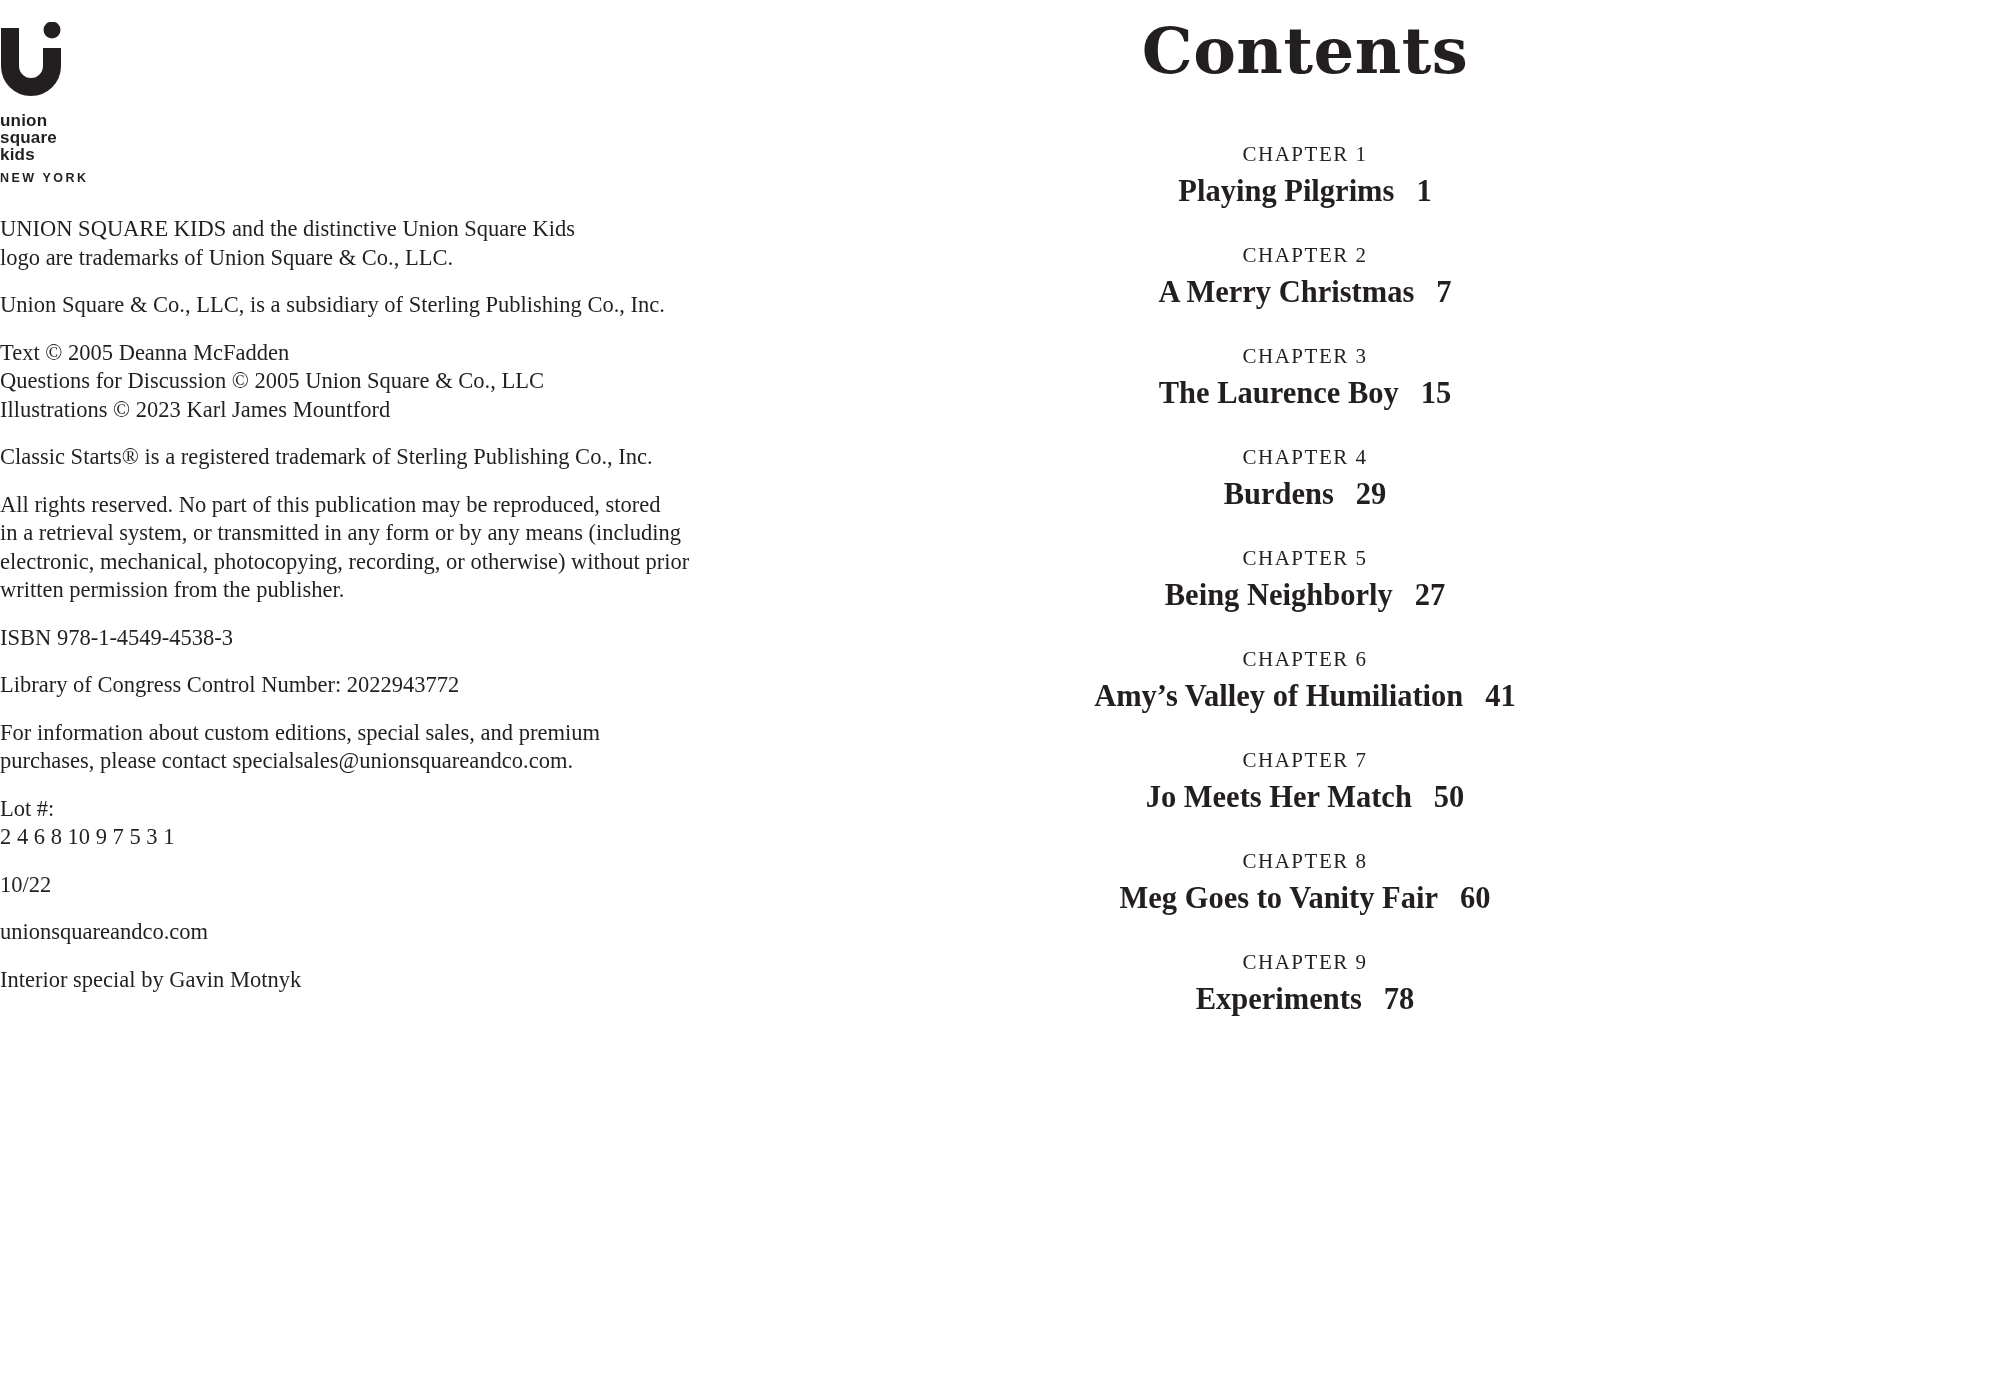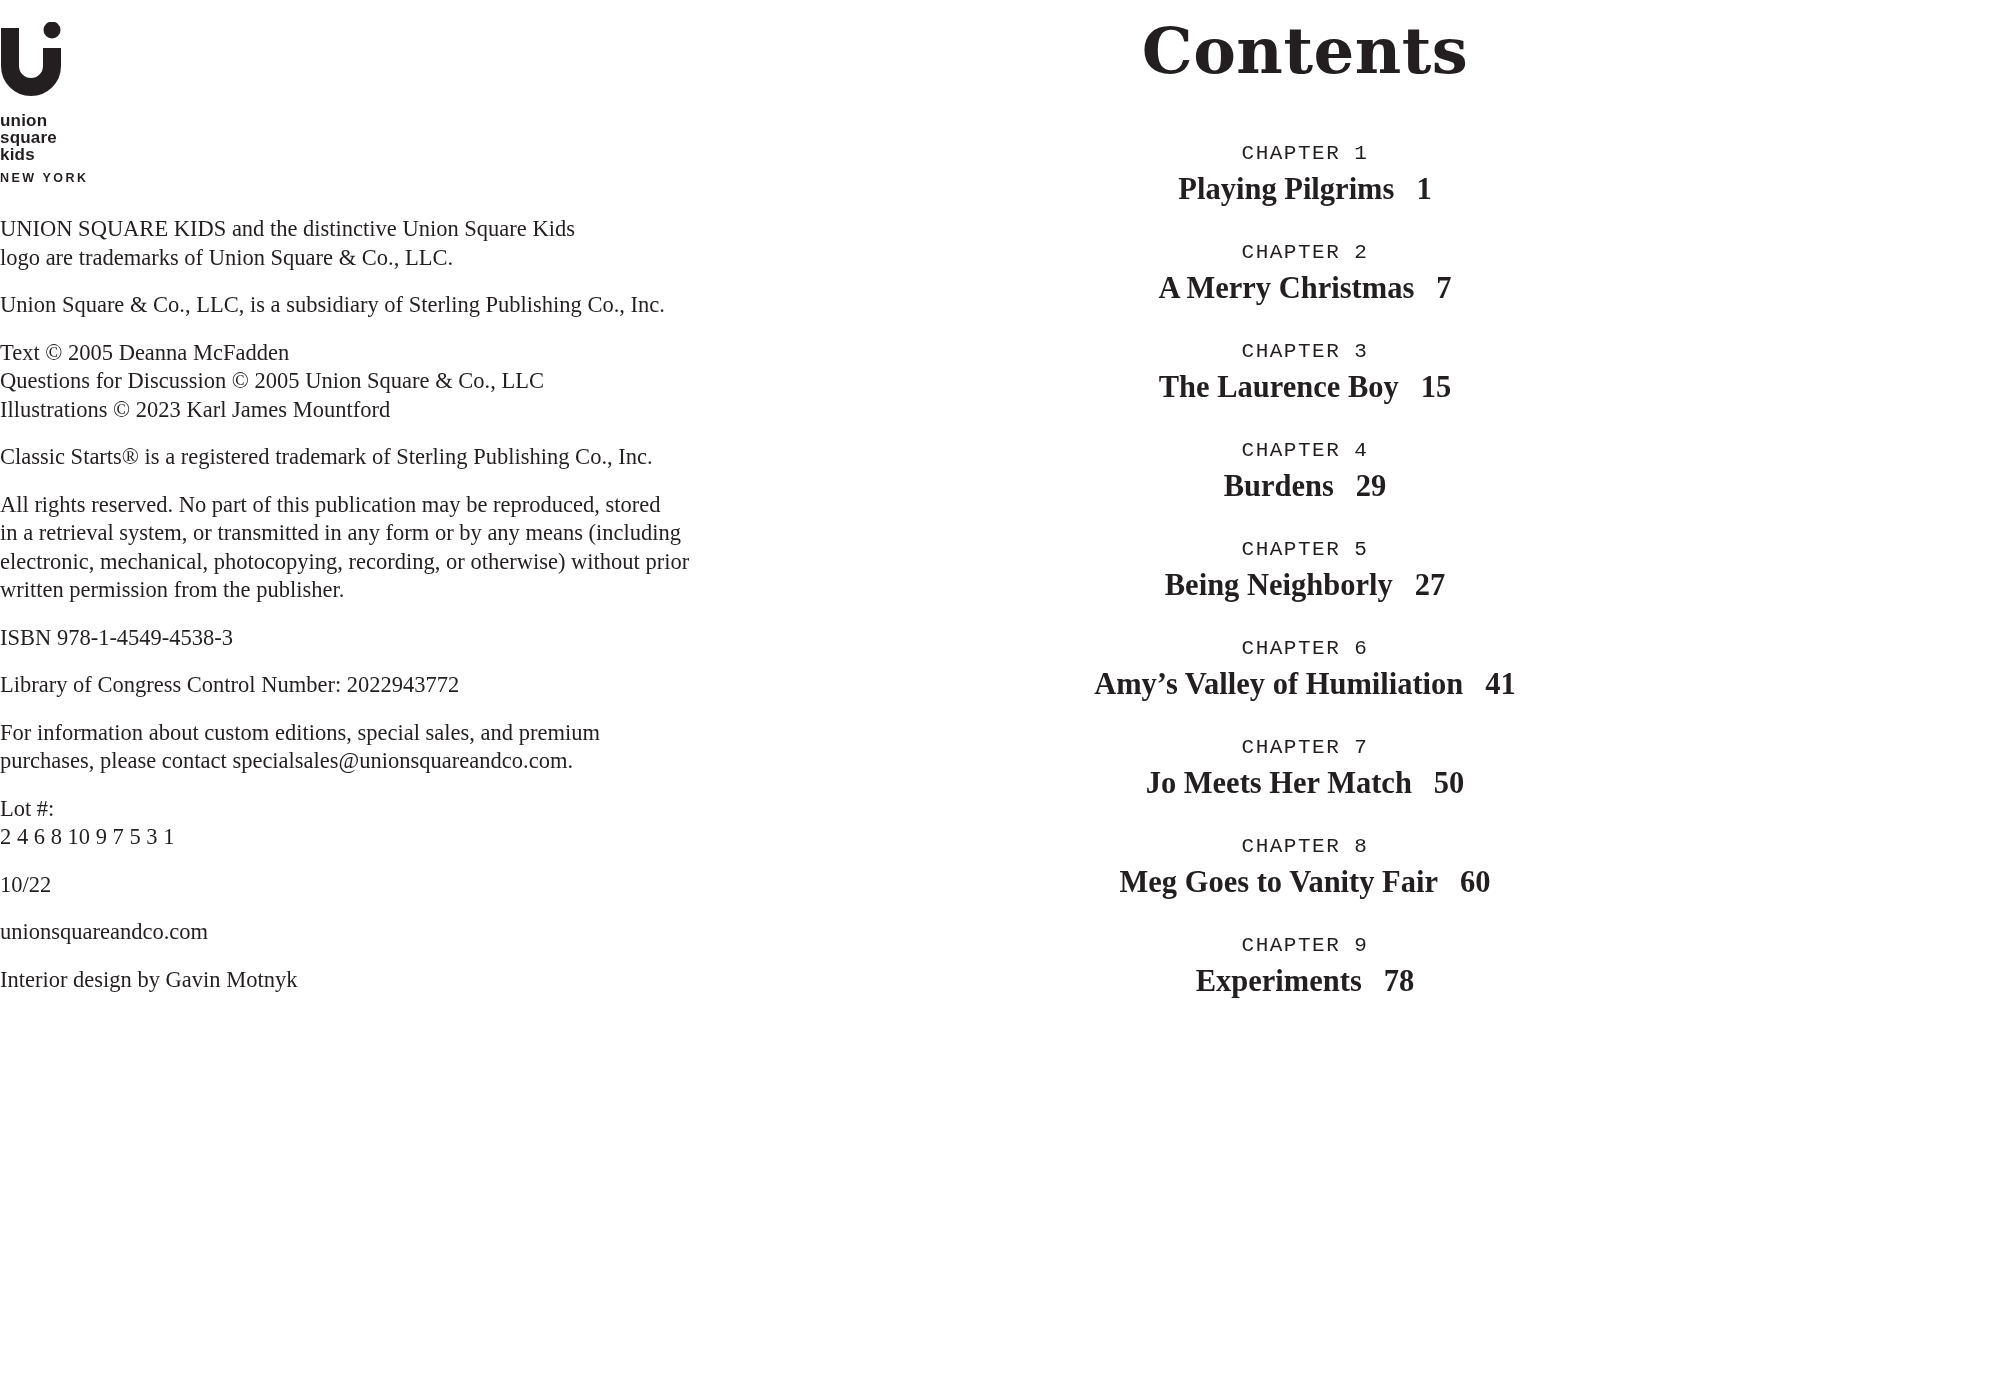--- a/index.html
+++ b/index.html
@@ -72,21 +72,21 @@
     font-weight: bold;
     font-size: 64px;
     line-height: 70px;
     margin: 0 0 56px 0;
     letter-spacing: 0.5px;
   }
   .chapter {
     margin-bottom: 35px;
   }
   .chapter-label {
-    font-family: Liberation Mono, monospace;
+    font-family: Liberation Serif, serif;
     font-size: 21px;
     letter-spacing: 1.5px;
     color: #231f20;
     margin-bottom: 7px;
   }
   .chapter-line {
     font-family: "Liberation Serif", serif;
     font-weight: bold;
     font-size: 30.5px;
     line-height: 34px;
@@ -127,21 +127,21 @@
 electronic, mechanical, photocopying, recording, or otherwise) without prior
 written permission from the publisher.</p>
     <p class="para">ISBN 978-1-4549-4538-3</p>
     <p class="para">Library of Congress Control Number: 2022943772</p>
     <p class="para">For information about custom editions, special sales, and premium
 purchases, please contact specialsales@unionsquareandco.com.</p>
     <p class="para">Lot #:
 2 4 6 8 10 9 7 5 3 1</p>
     <p class="para">10/22</p>
     <p class="para">unionsquareandco.com</p>
-    <p class="para">Interior design by Gavin Motnyk</p>
+    <p class="para">Interior special by Gavin Motnyk</p>
 
   </div>
 </div>
 
 <div class="page">
   <div class="right-inner">
 
     <h1 class="contents-title">Contents</h1>
 
     <div class="chapter">

